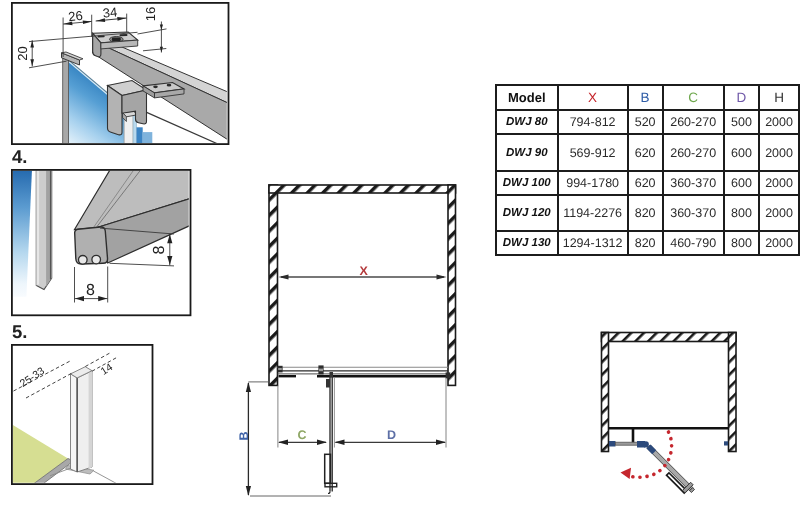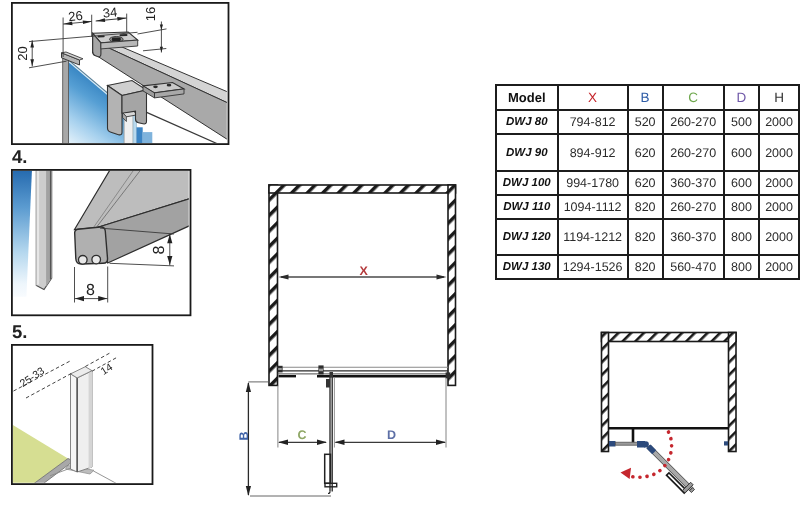--- a/index.html
+++ b/index.html
@@ -31,55 +31,47 @@
  <tr style="height:22.9px;margin-left:20px;">
             <td class="m">DWJ 80</td>
             <td>794-812</td>
             <td>520</td>
             <td>260-270</td>
             <td>500</td>
             <td>2000</td>
           </tr>
  <tr style="height:37px;">
             <td class="m">DWJ 90</td>
-            <td>894-912</td>
+            <td>569-912</td>
             <td>620</td>
             <td>260-270</td>
             <td>600</td>
             <td>2000</td>
           </tr>
  <tr style="height:22.9px;border-radius:8px;">
             <td class="m">DWJ 100</td>
             <td>994-1780</td>
             <td>620</td>
             <td>360-370</td>
             <td>600</td>
             <td>2000</td>
           </tr>
- <tr style="height:22.9px;">
-            <td class="m">DWJ 110</td>
-            <td>1094-1112</td>
-            <td>820</td>
-            <td>260-270</td>
-            <td>800</td>
-            <td>2000</td>
-          </tr>
  <tr style="height:36px;">
             <td class="m">DWJ 120</td>
-            <td>1194-1212</td>
+            <td>1194-2276</td>
             <td>820</td>
             <td>360-370</td>
             <td>800</td>
             <td>2000</td>
           </tr>
  <tr style="height:22.9px;border-radius:11px;">
             <td class="m">DWJ 130</td>
-            <td>1294-1526</td>
+            <td>1294-1312</td>
             <td>820</td>
-            <td>560-470</td>
+            <td>460-790</td>
             <td>800</td>
             <td>2000</td>
           </tr>
 </tbody>
       </table>
 </div>
 
 <svg class="abs" style="left:234px;top:180px;" width="236" height="344" viewBox="-6 0 236 344">
 <defs>
   <pattern id="hatch1" width="11" height="11" patternUnits="userSpaceOnUse" patternTransform="rotate(-45)">

